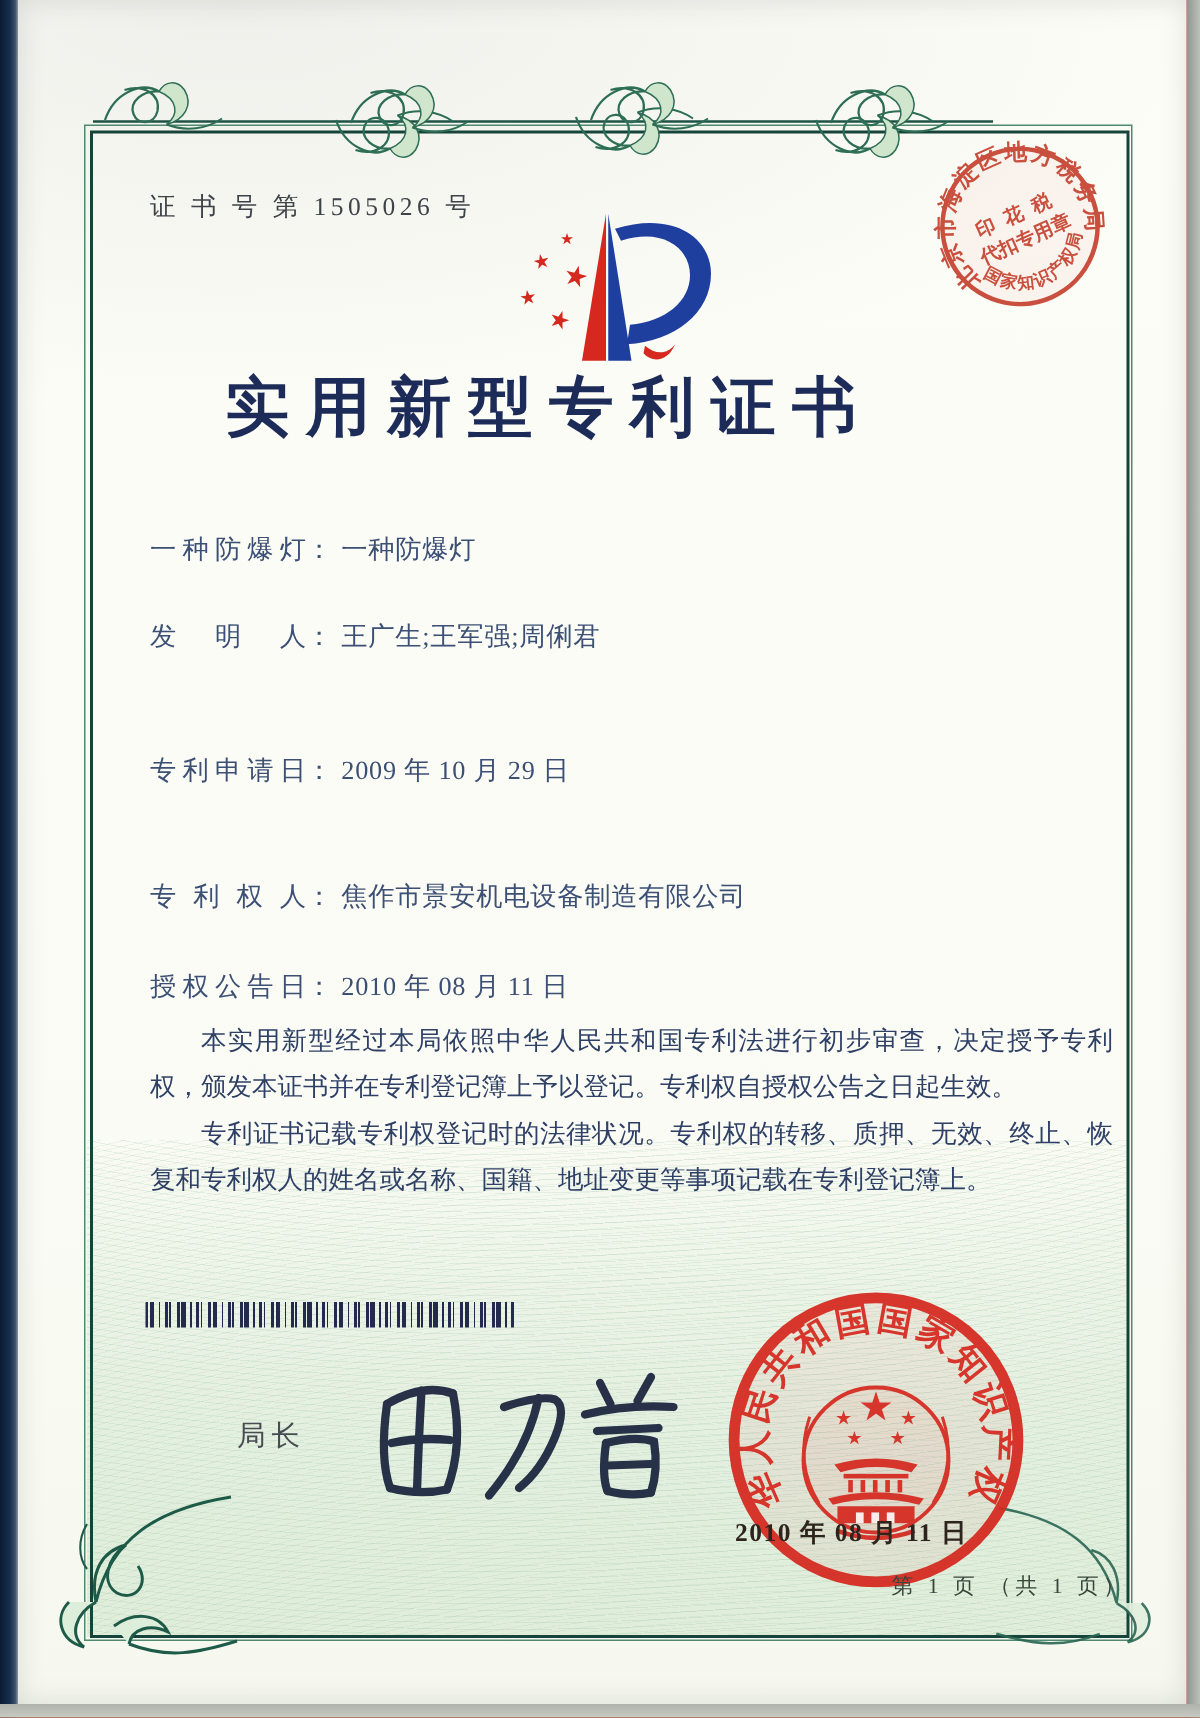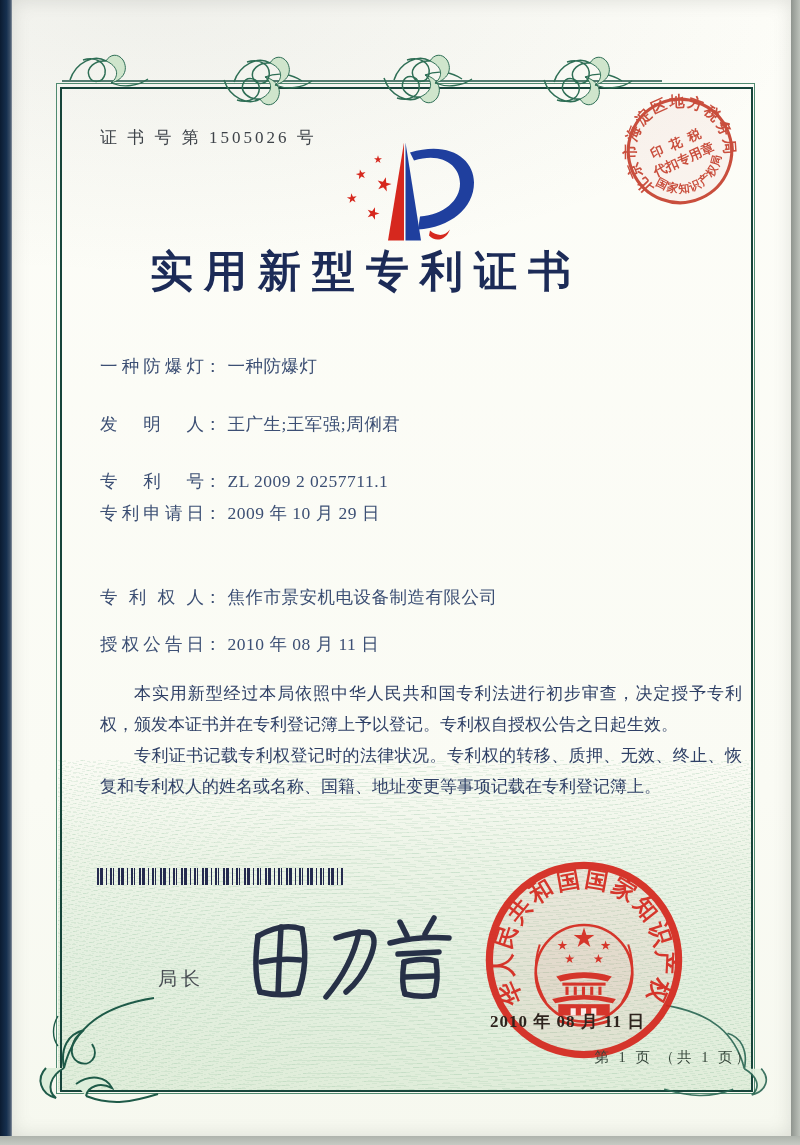--- a/index.html
+++ b/index.html
@@ -43,21 +43,21 @@
   .flabel{display:inline-block;width:104px;text-align:justify;text-align-last:justify;}
   .fcolon{display:inline-block;margin-right:6px;}
   .fval{letter-spacing:.5px;}
   .paras{position:absolute;left:88px;top:678px;width:642px;color:#2f4066;
          font-size:17px;line-height:31px;text-align:justify;}
   .paras p{margin:0;text-indent:2em;}
   .barcode{position:absolute;left:85px;top:868px;width:247px;height:17px;background:
      repeating-linear-gradient(90deg,#242a4e 0 2px,rgba(0,0,0,0) 2px 3px,#242a4e 3px 6px,
        rgba(0,0,0,0) 6px 9px,#242a4e 9px 10px,rgba(0,0,0,0) 10px 13px,#242a4e 13px 15px,
        rgba(0,0,0,0) 15px 16px,#242a4e 16px 17px,rgba(0,0,0,0) 17px 21px);}
-  .sig-title{position:absolute;left:146px;top:944px;font-size:19px;color:#474c52;letter-spacing:4px;margin-top:22px;}
+  .sig-title{position:absolute;left:146px;top:944px;font-size:19px;color:#474c52;letter-spacing:4px;}
   .sig-svg{position:absolute;left:228px;top:896px;width:214px;height:118px;}
   .seal-svg{position:absolute;left:464px;top:858px;width:216px;height:208px;}
   .seal-date{position:absolute;left:478px;top:1010px;width:170px;font-size:17px;font-weight:bold;
              color:#2e241e;letter-spacing:1px;white-space:nowrap;}
   .stamp-svg{position:absolute;left:606px;top:89px;width:124px;height:124px;}
   .logo-svg{position:absolute;left:322px;top:140px;width:148px;height:106px;}
   .footer{position:absolute;left:46px;top:1048px;width:695px;text-align:right;
           font-size:14.5px;color:#36463b;letter-spacing:3px;}
   svg text{font-family:"Liberation Serif","DejaVu Serif",serif;}
 </style>
@@ -142,30 +142,27 @@
     </svg>
 
     <div class="title">实用新型专利证书</div>
 
     <div class="frow" style="top:354px">
       <span class="flabel">一种防爆灯</span><span class="fcolon">：</span><span class="fval">一种防爆灯</span>
     </div>
     <div class="frow" style="top:412px">
       <span class="flabel">发明人</span><span class="fcolon">：</span><span class="fval">王广生;王军强;周俐君</span>
     </div>
-    <div class="frow" style="top:469px">
-      <span class="flabel">专利号</span><span class="fcolon">：</span><span class="fval">ZL 2009 2 0257711.1</span>
-    </div>
     <div class="frow" style="top:501px">
       <span class="flabel">专利申请日</span><span class="fcolon">：</span><span class="fval">2009 年 10 月 29 日</span>
     </div>
     <div class="frow" style="top:585px">
       <span class="flabel">专利权人</span><span class="fcolon">：</span><span class="fval">焦作市景安机电设备制造有限公司</span>
     </div>
-    <div class="frow" style="top:632px">
+    <div class="frow" style="top:645px">
       <span class="flabel">授权公告日</span><span class="fcolon">：</span><span class="fval">2010 年 08 月 11 日</span>
     </div>
 
     <div class="paras">
       <p>本实用新型经过本局依照中华人民共和国专利法进行初步审查，决定授予专利权，颁发本证书并在专利登记簿上予以登记。专利权自授权公告之日起生效。</p>
       <p>专利证书记载专利权登记时的法律状况。专利权的转移、质押、无效、终止、恢复和专利权人的姓名或名称、国籍、地址变更等事项记载在专利登记簿上。</p>
     </div>
 
     <div class="barcode"></div>
 

